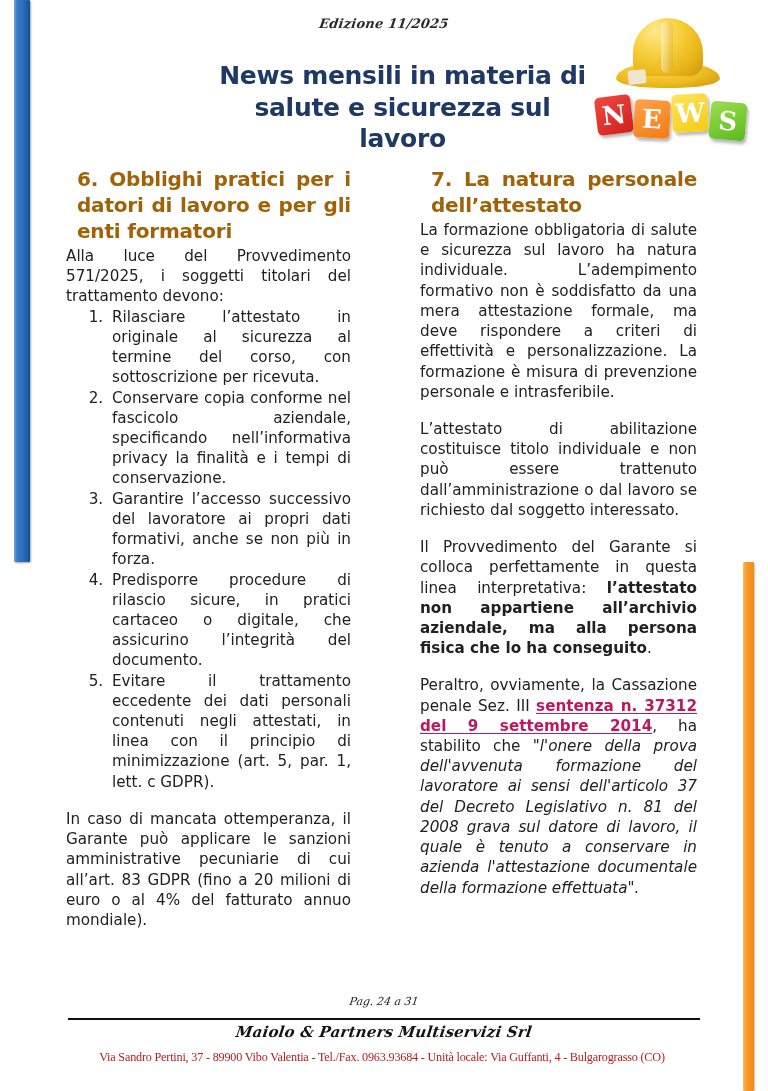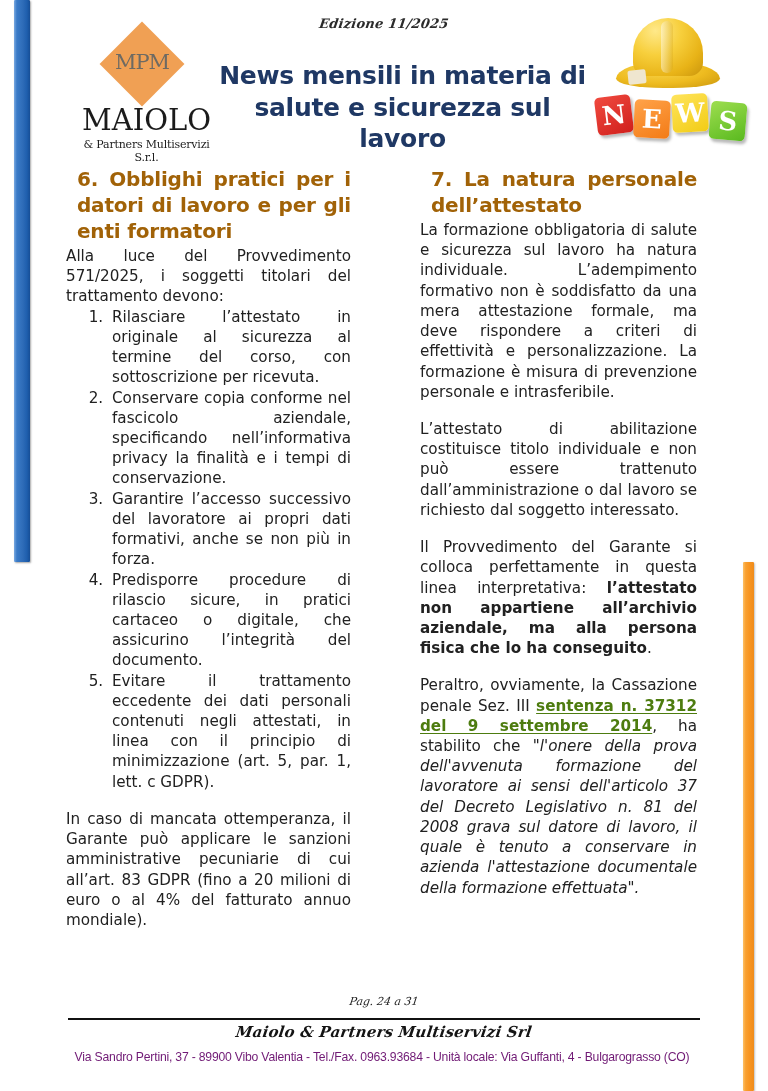--- a/index.html
+++ b/index.html
@@ -245,21 +245,21 @@
     padding-left: 4px;
     text-align: justify;
   }
   ol.numlist li::marker {
     font-size: 15.2px;
   }
 
   .b   { font-weight: bold; }
   .it  { font-style: italic; }
   .lnk {
-    color: #4d7c0f;
+    color: #be185d;
     font-weight: bold;
     text-decoration: underline;
     text-underline-offset: 2px;
   }
 
   
   .footer {
     position: absolute;
     left: 0;
     top: 995px;
@@ -296,44 +296,36 @@
     font-size: 15px;
     color: #141414;
     transform: skewX(-8deg);
     letter-spacing: 0.2px;
   }
   .footer-address {
     position: absolute;
     left: 0; right: 4px;
     top: 55px;
     text-align: center;
-    font-family: Liberation Sans, sans-serif;
+    font-family: Liberation Serif, serif;
     font-size: 12.2px;
-    color: #701a75;
+    color: #b91c1c;
     letter-spacing: -0.2px;
   }
 </style>
 </head>
 <body>
 
 <div class="side-bar-blue"></div>
 <div class="side-bar-orange"></div>
 
 <div class="header">
 
   <div class="edition">Edizione 11/2025</div>
 
-  <div class="logo-block">
-    <div class="logo-diamond-wrap">
-      <div class="logo-diamond"></div>
-      <div class="logo-mpm">MPM</div>
-    </div>
-    <div class="logo-name">MAIOLO</div>
-    <div class="logo-sub">&amp; Partners Multiservizi S.r.l.</div>
-  </div>
 
   <div class="masthead">
     <span>News mensili in materia di</span><br>
     <span>salute e sicurezza sul lavoro</span>
   </div>
 
   <div class="news-graphic">
     <div class="helmet">
       <div class="helmet-brim"></div>
       <div class="helmet-dome"></div>

